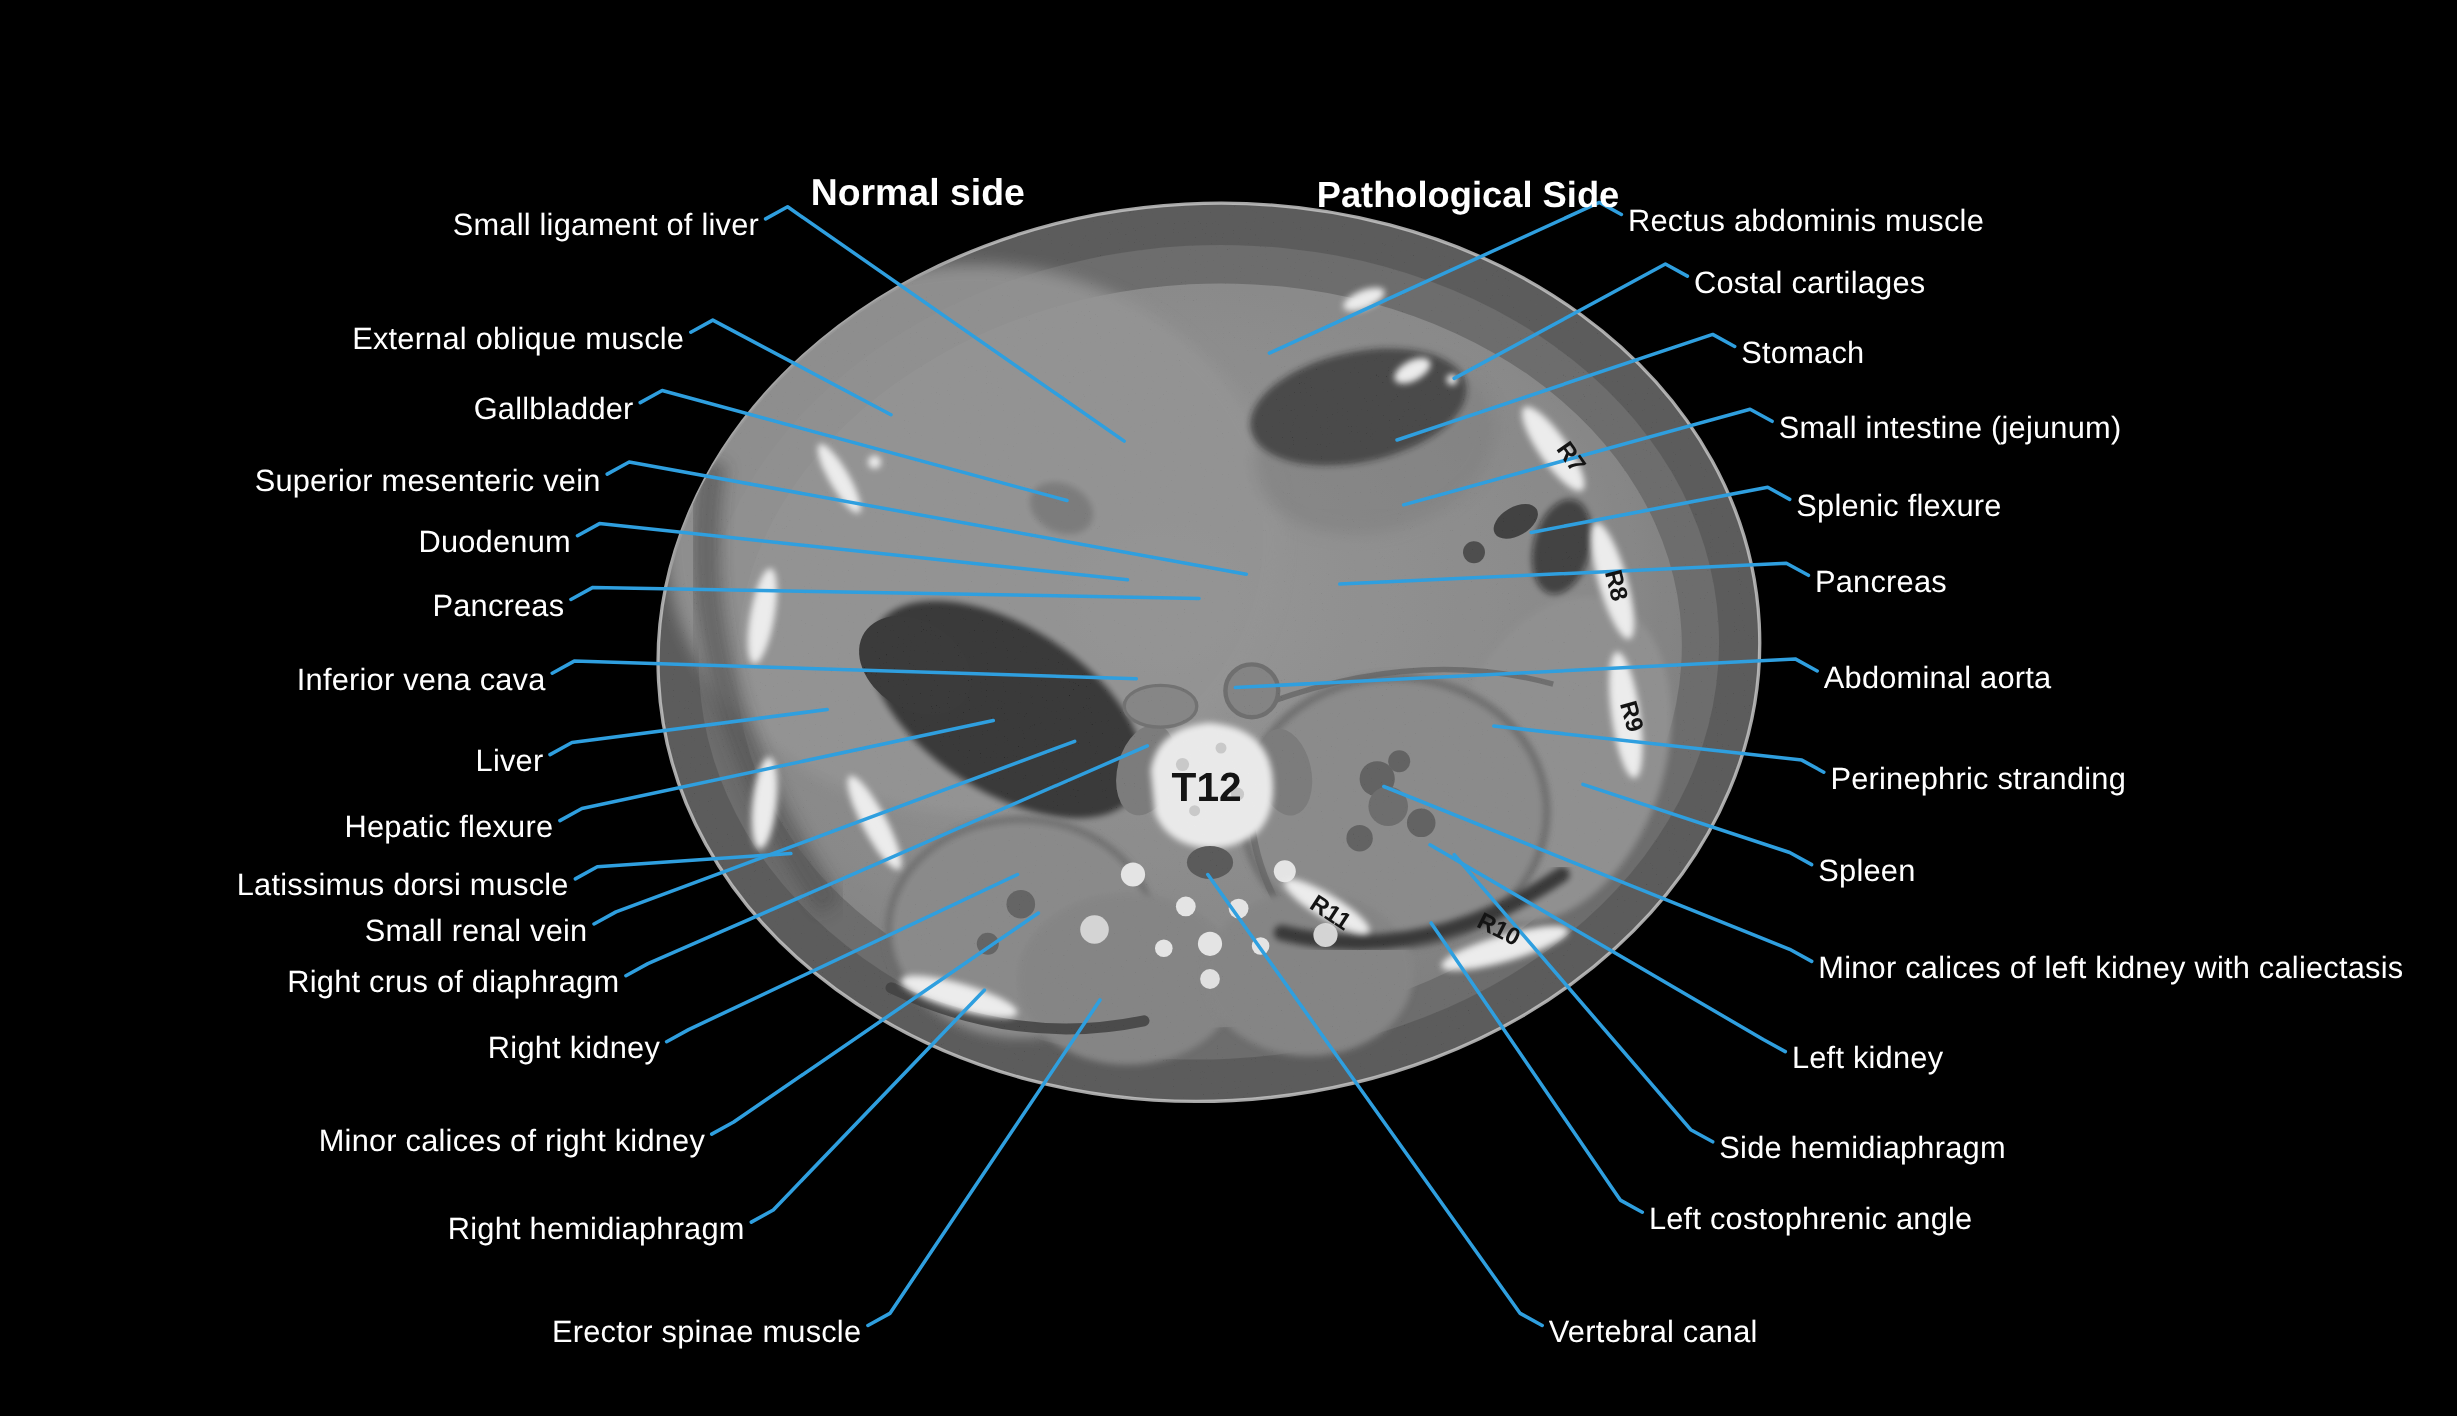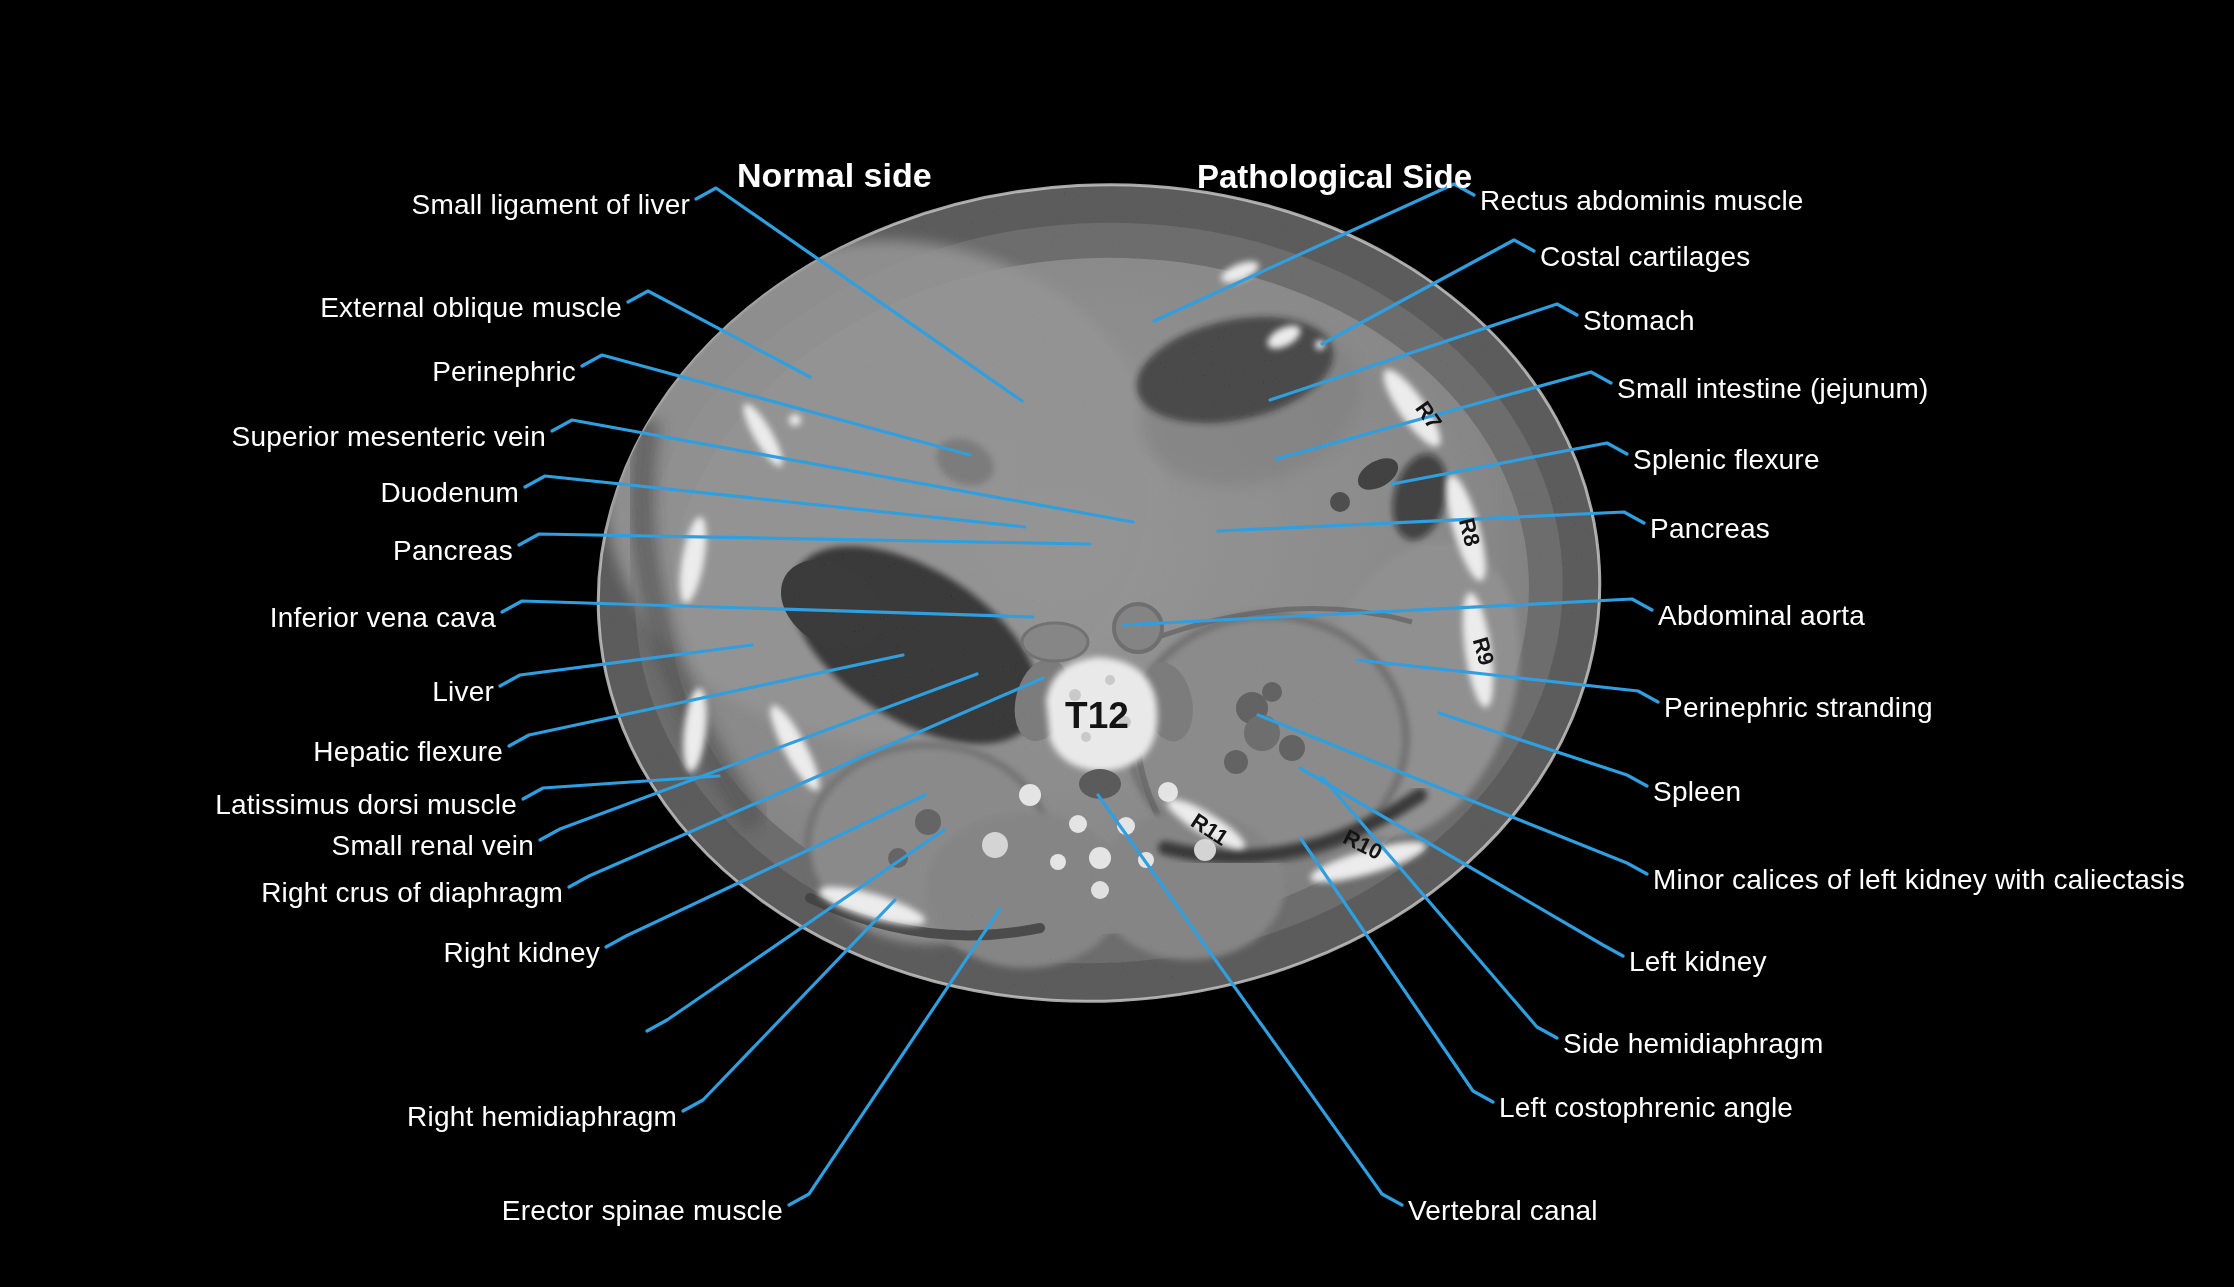--- a/index.html
+++ b/index.html
@@ -187,31 +187,32 @@
       <text class="bone-lbl" x="1363" y="852" transform="rotate(27 1363 844)">R10</text>
       <text class="bone-lbl" x="1210" y="837" transform="rotate(33 1210 829)">R11</text>
     </g>
   </svg>
 
   <div class="title" style="left:737px;top:156px;">Normal side</div>
   <div class="title" style="left:1197px;top:126px;font-size:33px;margin-top:32px;">Pathological Side</div>
 
   <div class="lbl l" style="right:1544px;top:188px;">Small ligament of liver</div>
   <div class="lbl l" style="right:1612px;top:291px;">External oblique muscle</div>
-  <div class="lbl l" style="right:1658px;top:355px;">Perinephric</div>
+  <div class="lbl l" style="right:1658px;top:355px;">Gallbladder</div>
   <div class="lbl l" style="right:1688px;top:420px;">Superior mesenteric vein</div>
   <div class="lbl l" style="right:1715px;top:476px;">Duodenum</div>
   <div class="lbl l" style="right:1721px;top:534px;">Pancreas</div>
   <div class="lbl l" style="right:1738px;top:601px;">Inferior vena cava</div>
   <div class="lbl l" style="right:1740px;top:675px;">Liver</div>
   <div class="lbl l" style="right:1731px;top:735px;">Hepatic flexure</div>
   <div class="lbl l" style="right:1717px;top:788px;">Latissimus dorsi muscle</div>
   <div class="lbl l" style="right:1700px;top:829px;">Small renal vein</div>
   <div class="lbl l" style="right:1671px;top:876px;">Right crus of diaphragm</div>
   <div class="lbl l" style="right:1634px;top:936px;">Right kidney</div>
+  <div class="lbl l" style="right:1593px;top:1020px;">Minor calices of right kidney</div>
   <div class="lbl l" style="right:1557px;top:1100px;">Right hemidiaphragm</div>
   <div class="lbl l" style="right:1451px;top:1194px;">Erector spinae muscle</div>
 
   <div class="lbl r" style="left:1480px;top:184px;">Rectus abdominis muscle</div>
   <div class="lbl r" style="left:1540px;top:240px;">Costal cartilages</div>
   <div class="lbl r" style="left:1583px;top:304px;">Stomach</div>
   <div class="lbl r" style="left:1617px;top:372px;">Small intestine (jejunum)</div>
   <div class="lbl r" style="left:1633px;top:443px;">Splenic flexure</div>
   <div class="lbl r" style="left:1650px;top:512px;">Pancreas</div>
   <div class="lbl r" style="left:1658px;top:599px;">Abdominal aorta</div>

